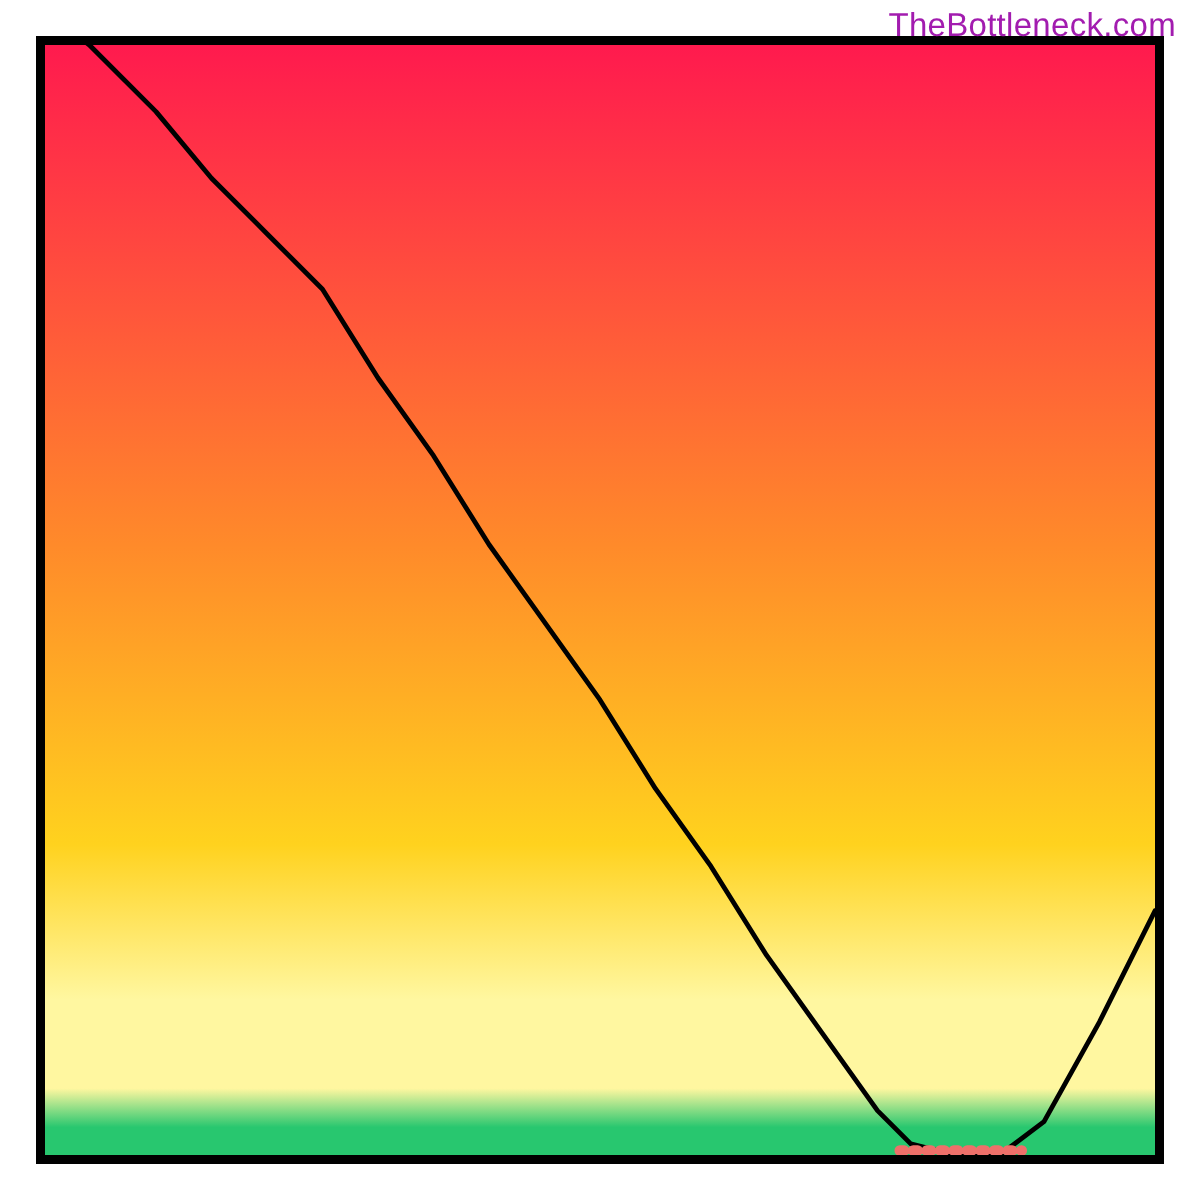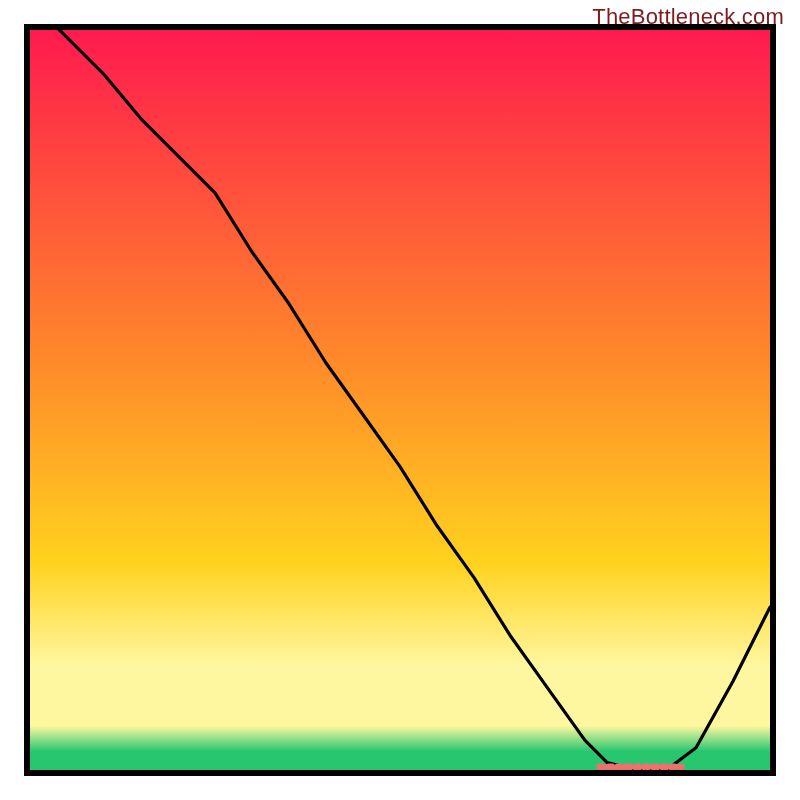--- a/index.html
+++ b/index.html
@@ -13,21 +13,21 @@
   }
   #stage {
     position: relative;
     width: 800px;
     height: 800px;
   }
   #watermark {
     position: absolute;
     top: 4px;
     right: 16px;
-    color: #7f1d1d;
+    color: #a21caf;
     font-size: 22px;
     font-weight: 500;
     letter-spacing: 0.2px;
     user-select: none;
   }
   svg {
     display: block;
   }
 </style>
 </head>

